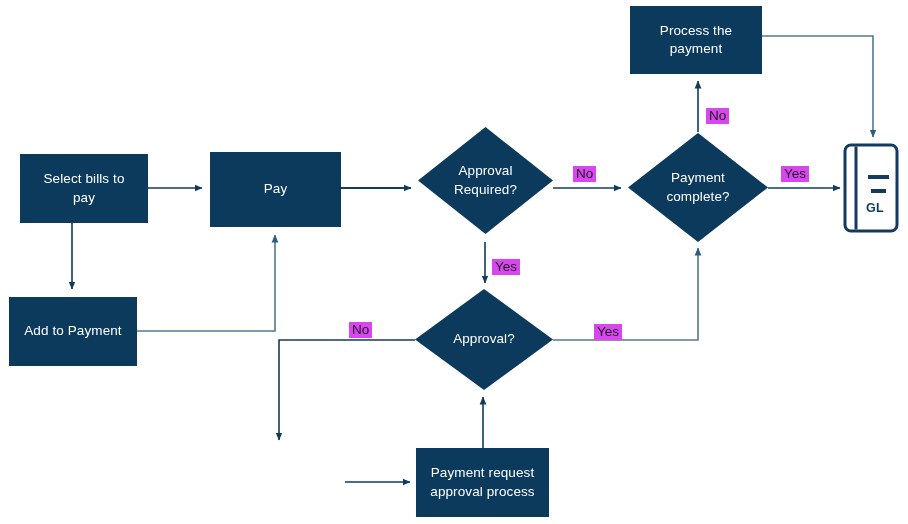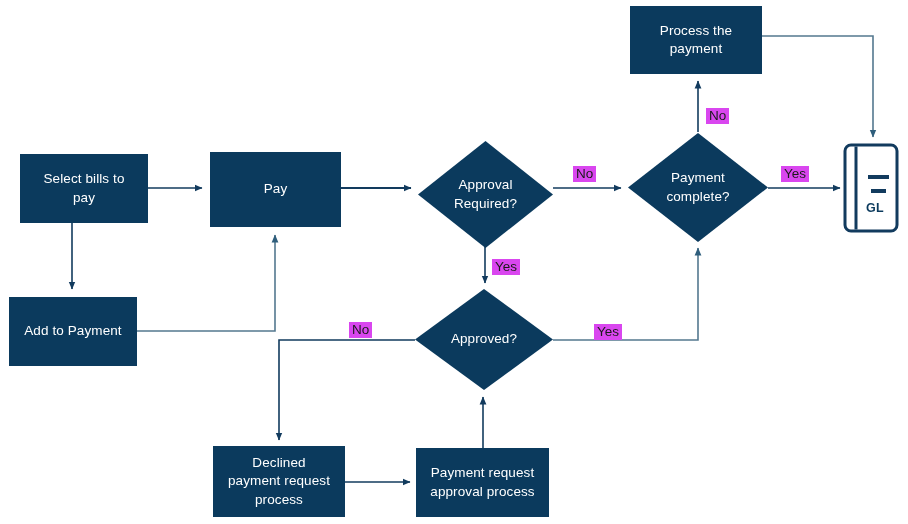--- a/index.html
+++ b/index.html
@@ -131,47 +131,42 @@
   </div>
 
   <div class="node process" style="left:9px; top:297px; width:128px; height:69px;">
     <span class="node-label">Add to Payment</span>
   </div>
 
   <div class="node process" style="left:210px; top:152px; width:131px; height:75px;">
     <span class="node-label">Pay</span>
   </div>
 
-  <div class="node decision" style="left:418px; top:141px; width:135px; height:107px;">
+  <div class="node decision" style="left:418px; top:127px; width:135px; height:107px;">
     <span class="decision-shape"></span>
     <span class="node-label">Approval
 Required?</span>
   </div>
 
   <div class="node decision" style="left:415px; top:289px; width:138px; height:101px;">
     <span class="decision-shape"></span>
-    <span class="node-label">Approved?</span>
+    <span class="node-label">Approval?</span>
   </div>
 
   <div class="node decision" style="left:628px; top:133px; width:140px; height:109px;">
     <span class="decision-shape"></span>
     <span class="node-label">Payment
 complete?</span>
   </div>
 
   <div class="node process" style="left:630px; top:6px; width:132px; height:68px;">
     <span class="node-label">Process the
 payment</span>
   </div>
 
-  <div class="node process" style="left:213px; top:446px; width:132px; height:71px;">
-    <span class="node-label">Declined
-payment request
-process</span>
-  </div>
 
   <div class="node process" style="left:416px; top:448px; width:133px; height:69px;">
     <span class="node-label">Payment request
 approval process</span>
   </div>
 
   <div class="gl-node" style="left:843px; top:143px; width:56px; height:90px;">
     <svg viewBox="0 0 56 90" width="56" height="90">
       <rect x="2" y="2" width="52" height="86" rx="6" ry="6" fill="#ffffff" stroke="#123b5e" stroke-width="3"></rect>
       <line x1="13" y1="3.5" x2="13" y2="86.5" stroke="#123b5e" stroke-width="3"></line>

